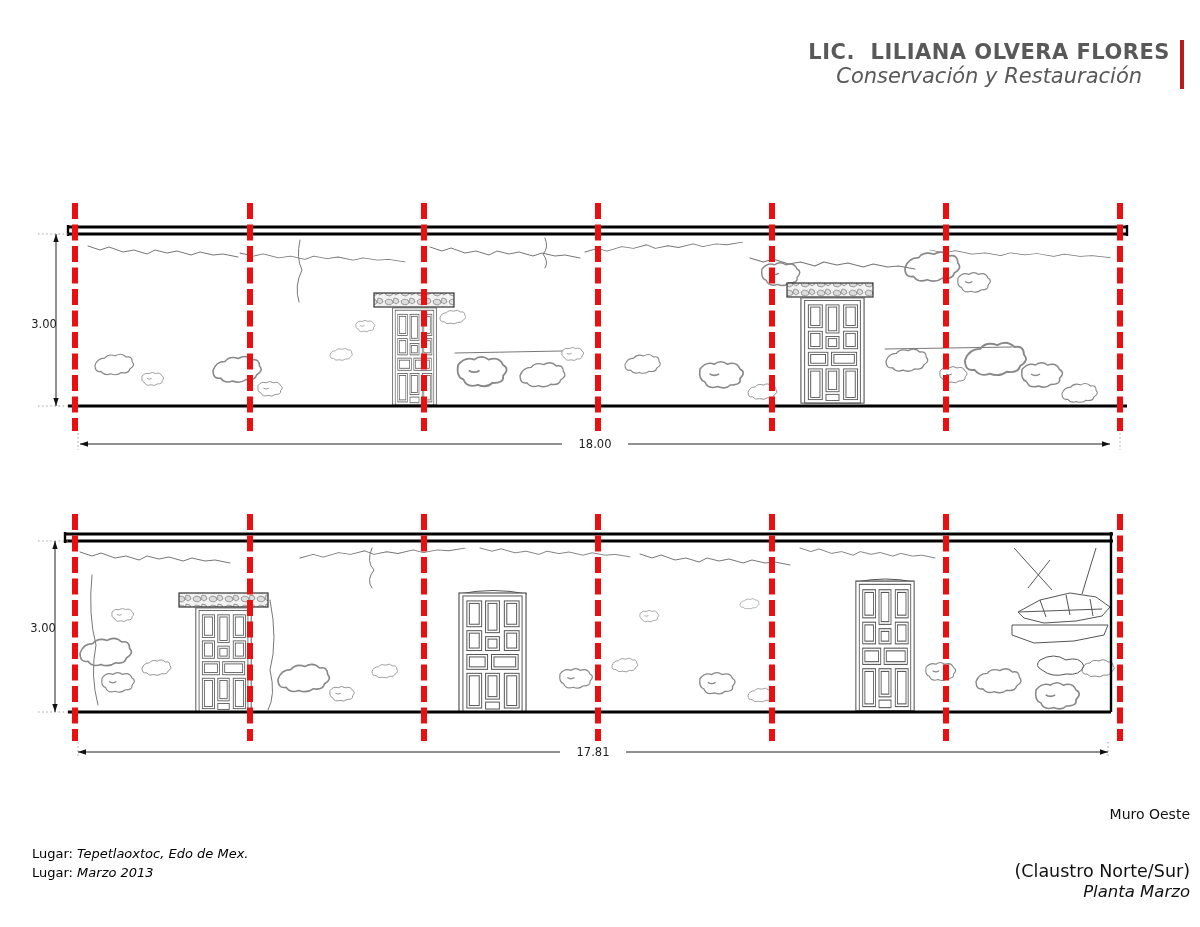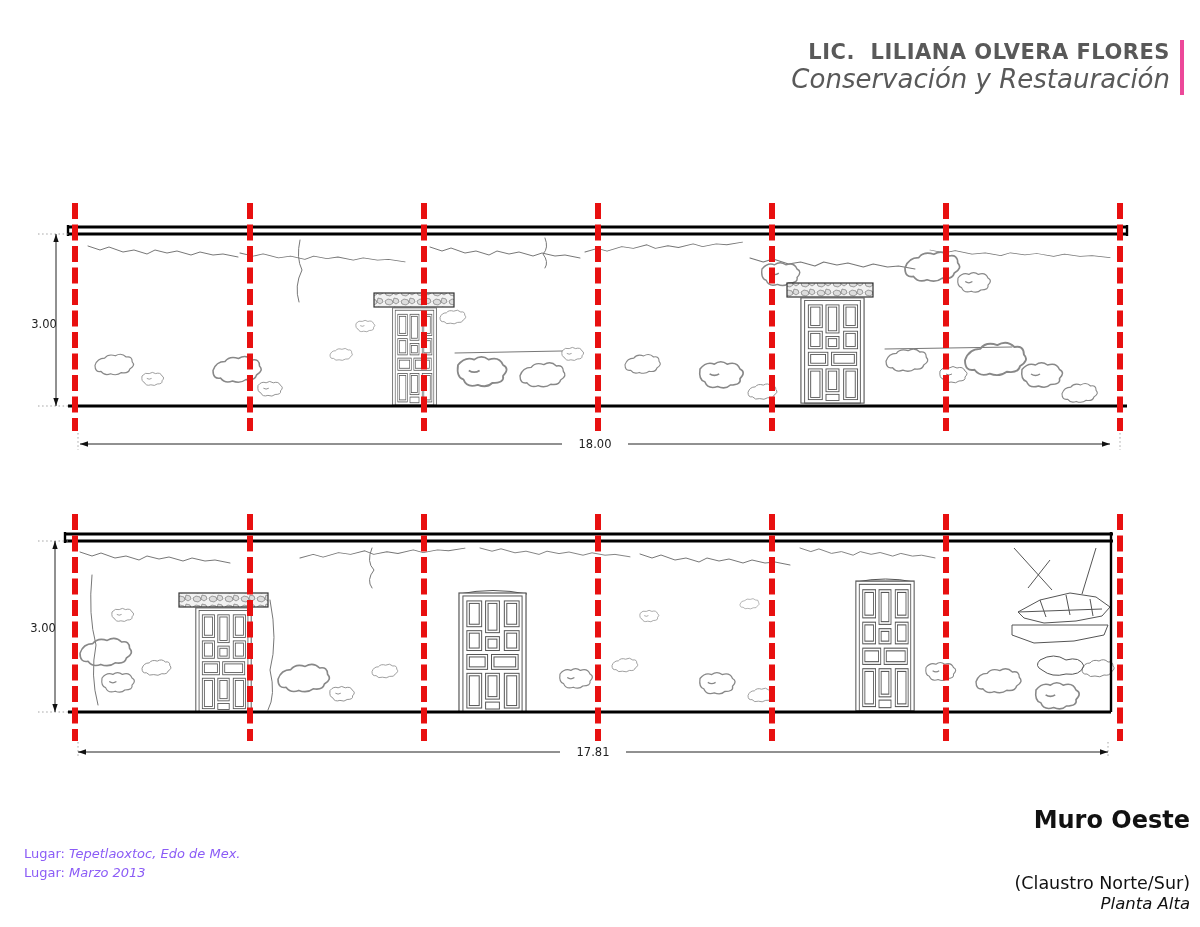--- a/index.html
+++ b/index.html
@@ -1,29 +1,29 @@
 <!DOCTYPE html>
 <html><head>
 <meta charset="utf-8">
 <style>
   html,body{margin:0;padding:0;background:#ffffff;}
   .page{position:relative;width:1200px;height:927px;background:#fff;overflow:hidden;
         font-family:"DejaVu Sans","Liberation Sans",sans-serif;}
   
-  .hdr{position:absolute;top:40px;right:16px;text-align:right;color:#595959;
-       padding-right:10px;border-right:4px solid #ec4899;}
+  .hdr{position:absolute;top:40px;right:16px;text-align:center;color:#595959;
+       padding-right:10px;border-right:4px solid #b91c1c;}
   .hdr .name{font-size:21px;font-weight:bold;letter-spacing:.5px;white-space:pre;line-height:1.15;}
-  .hdr .sub{font-size:26px;font-style:italic;line-height:1.2;}
+  .hdr .sub{font-size:21px;font-style:italic;line-height:1.2;}
   .hdr .tel{font-size:15px;line-height:1.3;}
   
-  .fl{position:absolute;left:24px;top:845px;font-size:13px;color:#8b5cf6;line-height:1.45;}
+  .fl{position:absolute;left:32px;top:845px;font-size:13px;color:#000000;line-height:1.45;}
   .fl .it{font-style:italic;}
   
   .fr{position:absolute;right:10px;top:806px;text-align:right;color:#111;}
-  .fr .t1{font-size:24px;font-weight:bold;line-height:1.2;}
+  .fr .t1{font-size:14px;font-weight:normal;line-height:1.2;}
   .fr .t2{font-size:17.5px;line-height:1.2;margin-top:38px;}
   .fr .t3{font-size:16.5px;font-style:italic;line-height:1.25;}
   
   svg{position:absolute;left:0;top:0;}
   .wall{stroke:#000;stroke-width:3;fill:none;}
   .edge{stroke:#000;stroke-width:2.4;fill:none;}
   .axis{stroke:#e81010;stroke-width:6;stroke-dasharray:16 5.5;fill:none;}
   .dim{stroke:#222;stroke-width:1;fill:none;}
   .ext{stroke:#999;stroke-width:.9;stroke-dasharray:1.5 2.6;fill:none;}
   .crack{stroke:#777;stroke-width:1;fill:none;stroke-linejoin:round;stroke-linecap:round;}
@@ -255,16 +255,16 @@
     </div>
     <div>
       <span>Lugar:</span>
       <span class="it">Marzo 2013</span>
     </div>
   </div>
 
   <div class="fr">
     <div class="t1">Muro Oeste</div>
     <div class="t2">(Claustro Norte/Sur)</div>
-    <div class="t3">Planta Alta</div>
+    <div class="t3">Planta Marzo</div>
   </div>
 
 </div>
 
 </body></html>

